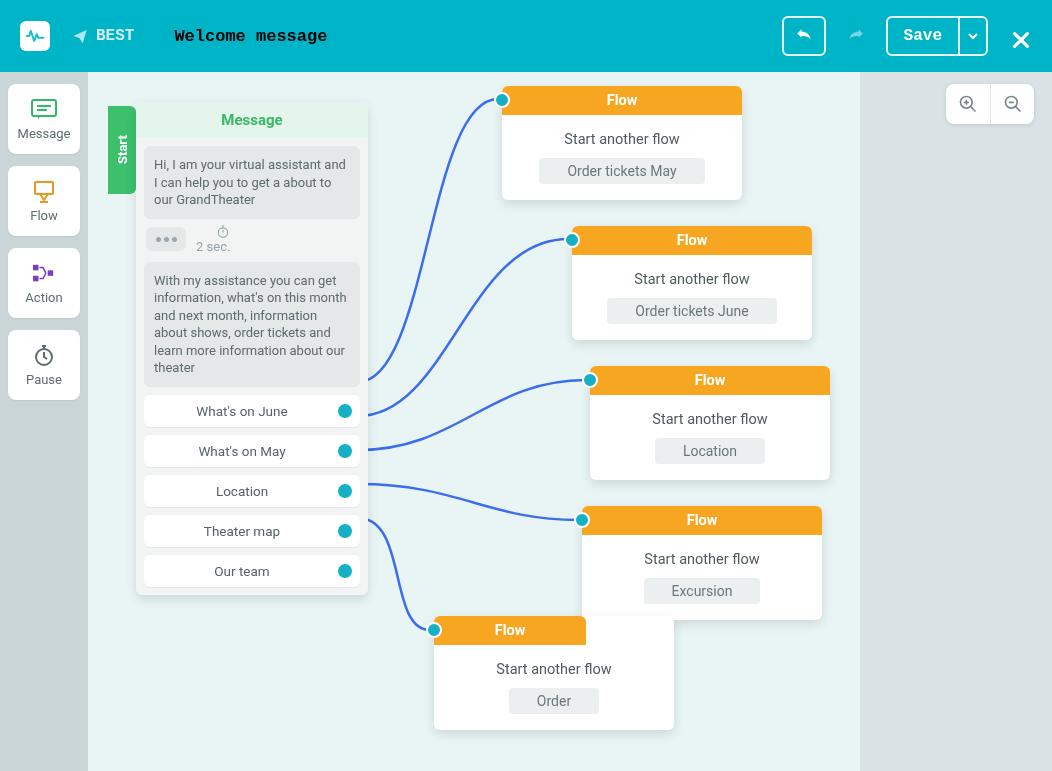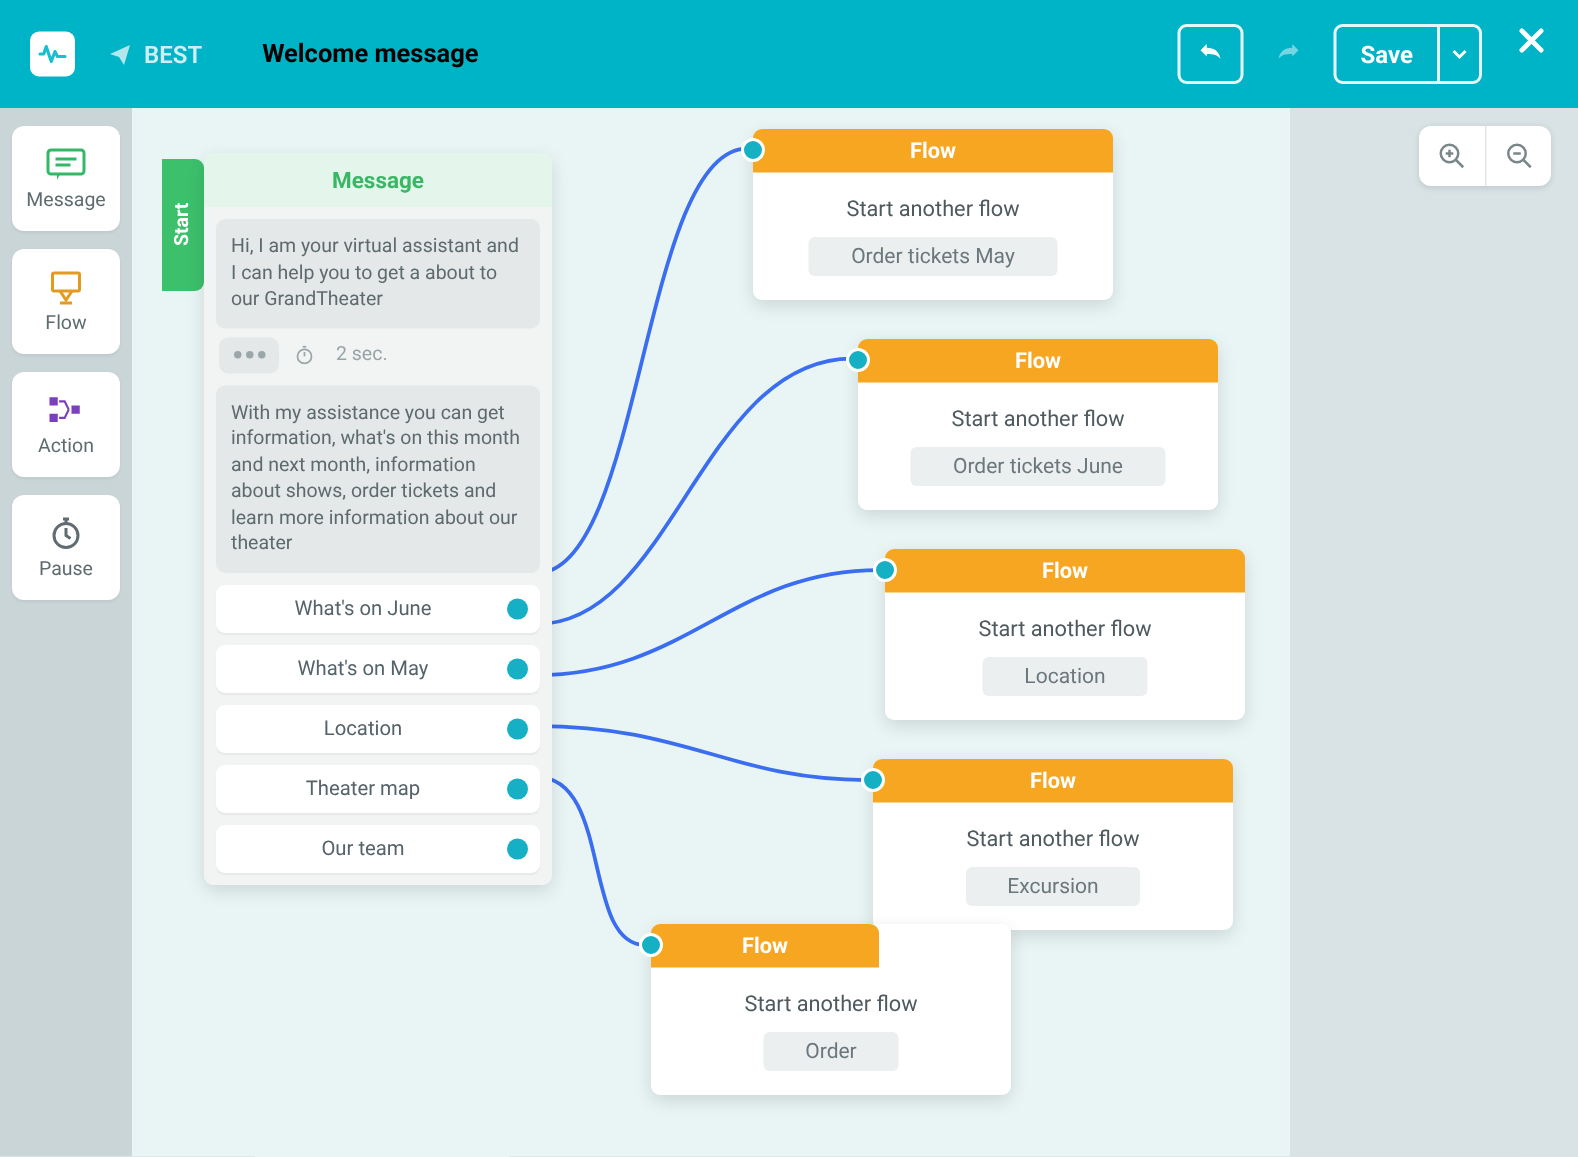--- a/index.html
+++ b/index.html
@@ -13,20 +13,21 @@
   }
   .topbar {
     height: 72px;
     background: #00b4c7;
     display: flex;
     align-items: center;
     padding: 0 20px;
     color: #fff;
     position: relative;
     z-index: 50;
+    font-family: Liberation Mono, monospace;
   }
   .logo {
     width: 30px; height: 30px;
     background: #fff;
     border-radius: 6px;
     display: flex; align-items: center; justify-content: center;
   }
   .logo svg { width: 20px; height: 20px; }
   .bot-name {
     margin-left: 22px;
@@ -38,21 +39,21 @@
   .bot-name svg { width: 16px; height: 16px; fill: #93dbe3; }
   .flow-title {
     margin-left: 40px;
     font-weight: 700;
     font-size: 17px;
     color: #000000;
     text-align: right;
   }
   .topbar-right {
     margin-left: auto;
-    display: flex; align-items: flex-start; gap: 8px;
+    display: flex; align-items: flex-end; gap: 8px;
   }
   .icon-btn {
     width: 44px; height: 40px;
     border-radius: 6px;
     display: flex; align-items: center; justify-content: center;
     color: #fff;
   }
   .icon-btn.outlined {
     border: 2px solid rgba(255,255,255,0.9);
   }
@@ -185,21 +186,21 @@
     padding: 6px 2px 2px 2px;
   }
   .dots-pill {
     background: #e4e8e9;
     border-radius: 6px;
     width: 40px; height: 24px;
     display:flex; align-items:center; justify-content:center;
     gap: 3px;
   }
   .dots-pill span { width:5px;height:5px;border-radius:50%;background:#9aa6a9; }
-  .wait-label { display:flex; align-items:center; gap:14px; color:#97a4a7; font-size:13px;}
+  .wait-label { display:flex; align-items:flex-end; gap:0; color:#97a4a7; font-size:13px;flex-direction:column;}
   .opt-btn {
     background: #fff;
     border-radius: 6px;
     padding: 8px 30px 8px 10px;
     margin-top: 8px;
     text-align: center;
     font-size: 13.5px;
     color: #55636a;
     position: relative;
     box-shadow: 0 1px 1px rgba(0,0,0,0.05);

